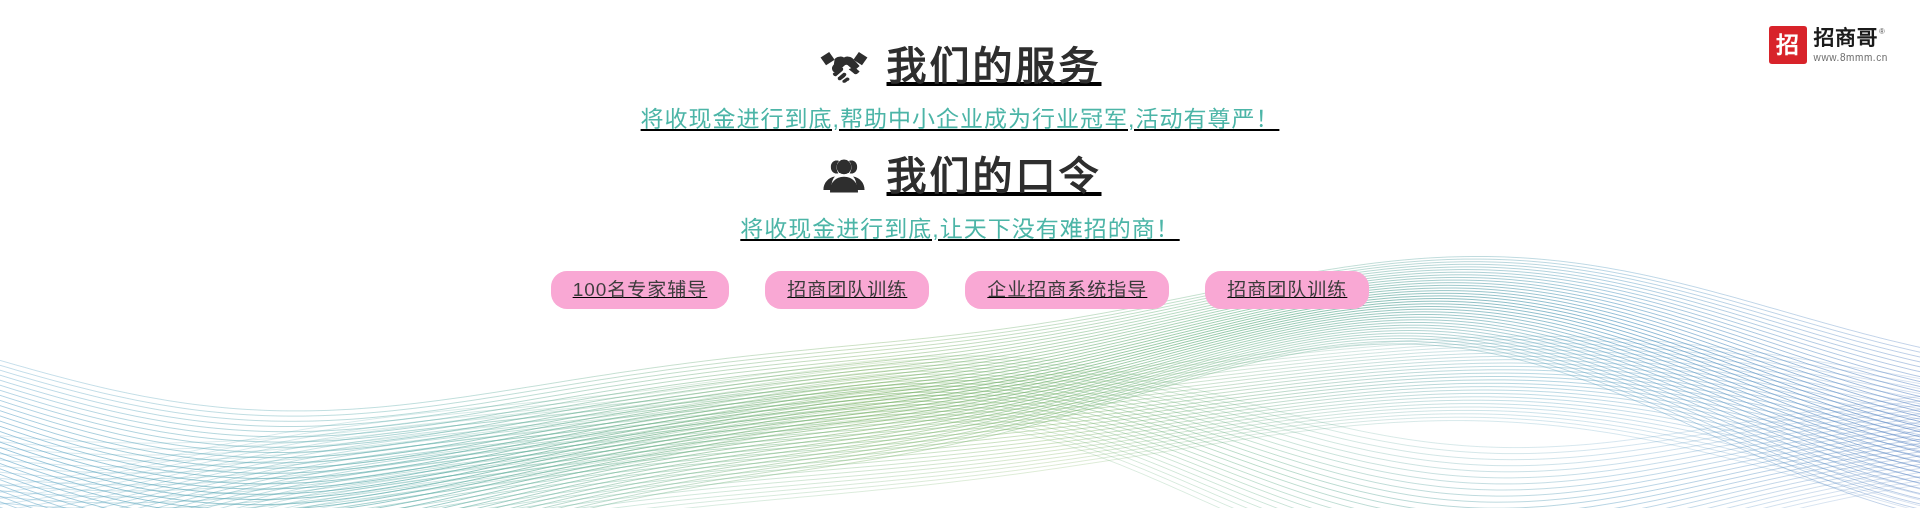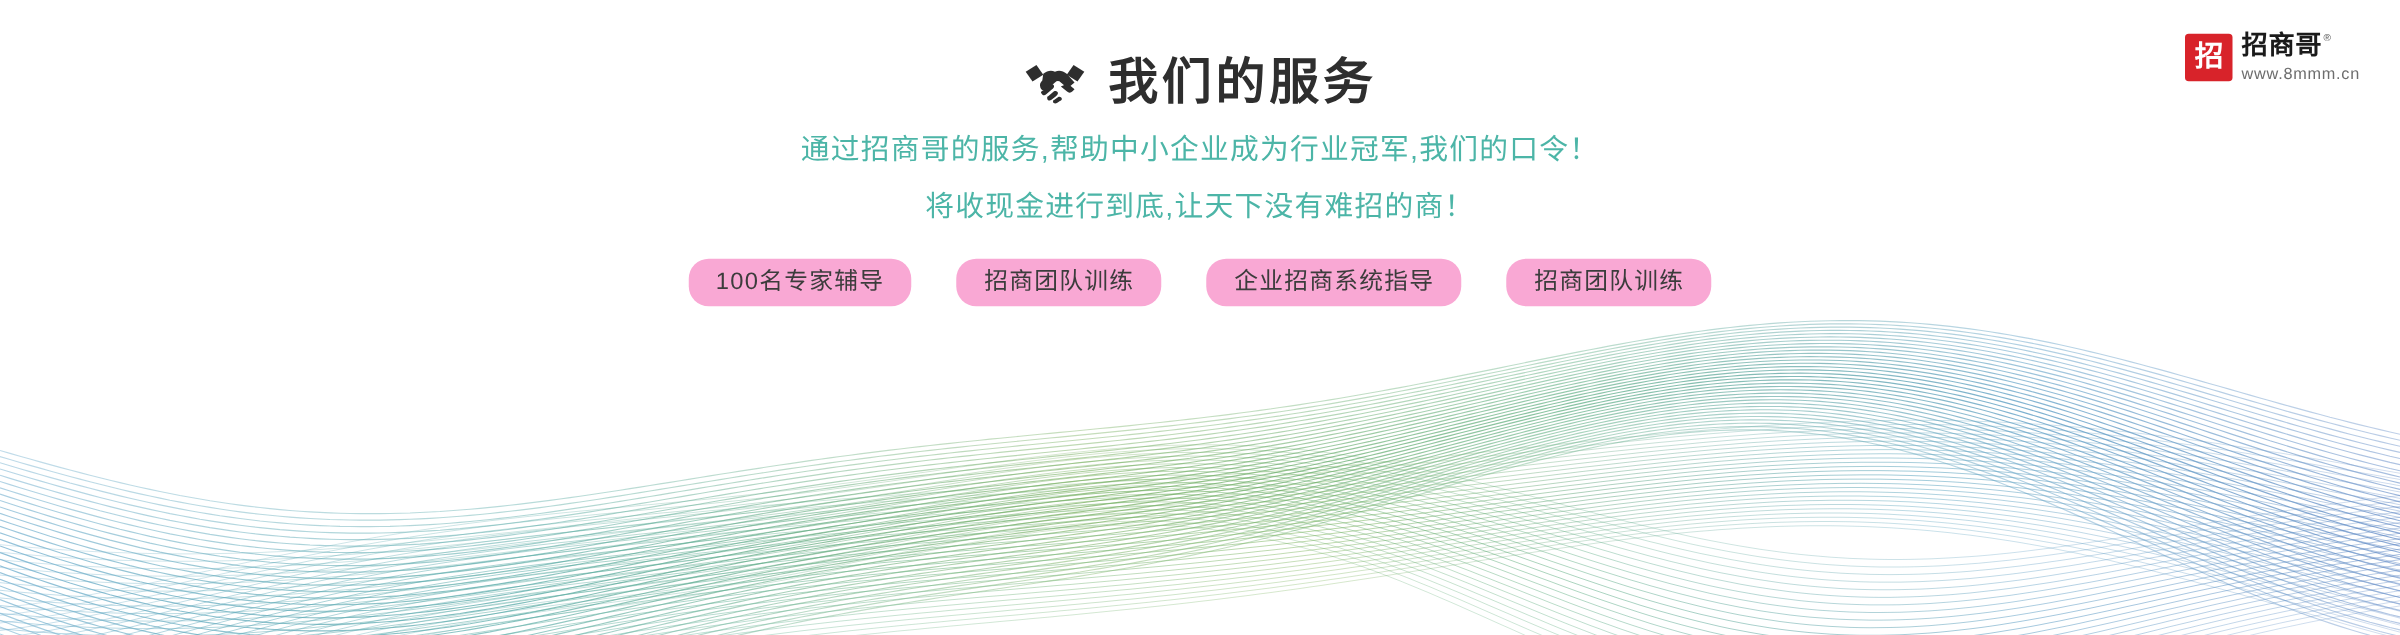--- a/index.html
+++ b/index.html
@@ -66,35 +66,36 @@
     letter-spacing:0.5px;
     line-height:1.05;
   }
   .logo-reg{
     font-size:8px;
     color:#555;
     margin-left:1px;
     margin-top:1px;
   }
   .logo-url{
-    font-size:13px;
+    font-size:10px;
     color:#6d6d6d;
     letter-spacing:0.6px;
     margin-top:4px;
   }
 
   
   .content{
     position:absolute;
     left:0;top:0;
     width:1920px;
     z-index:4;
     display:flex;
     flex-direction:column;
     align-items:center;
+    text-decoration:underline;
   }
 
   .headline{
     display:flex;
     align-items:center;
     justify-content:center;
     gap:18px;
     color:#2e2e2e;
   }
   .headline.first{margin-top:44px;}
@@ -282,22 +283,35 @@
           <path d="M62 13 L51 6 L44 16 L55 23 Z"></path>
           <path d="M20 15 C24 12 28 11 32 13 C36 11 40 12 44 15 L52 24 L45 30 L38 24 C36 22 34 22 32 24 L24 31 C21 33 18 32 17 29 C16 26 17 24 19 22 Z"></path>
           <path d="M20 32 L27 26 C29 25 31 26 31 28 C31 29 30 30 29 31 L23 36 C21 38 19 37 18 35 C17 34 18 33 20 32 Z"></path>
           <path d="M25 38 L31 33 C33 32 35 33 35 35 C35 36 34 37 33 38 L28 42 C26 43 24 42 24 40 C24 39 24 38 25 38 Z"></path>
           <path d="M31 42 L35 39 C37 38 39 39 39 41 C39 42 38 43 37 43 L34 45 C32 46 30 45 30 44 C30 43 30 42 31 42 Z"></path>
           <path d="M38 28 L44 33 C46 35 48 35 50 33 L52 31 L45 25 Z"></path>
         </svg>
       </span>
       <span class="headline-text">我们的服务</span>
     </div>
-    <div class="subline">通过招商哥的服务,帮助中小企业成为行业冠军,我们的口令！</div>
-
+    <div class="subline">将收现金进行到底,帮助中小企业成为行业冠军,活动有尊严！</div>
+
+    <div class="headline second">
+      <span class="headline-icon">
+        <svg width="46" height="40" viewBox="0 0 56 48" xmlns="http://www.w3.org/2000/svg" fill="currentColor">
+          <path d="M12 13 C12 8 15 5 19 5 C20 5 21 5.2 22 5.6 C20 7.6 19 10.4 19 13.5 C19 16.2 19.8 18.6 21.2 20.5 C20.5 20.8 19.8 21 19 21 C15 21 12 17.8 12 13 Z"></path>
+          <path d="M44 13 C44 8 41 5 37 5 C36 5 35 5.2 34 5.6 C36 7.6 37 10.4 37 13.5 C37 16.2 36.2 18.6 34.8 20.5 C35.5 20.8 36.2 21 37 21 C41 21 44 17.8 44 13 Z"></path>
+          <path d="M3 41 C3 32 9 26 17 24.6 C14.4 27.4 13 31 13 35 L13 41 Z"></path>
+          <path d="M53 41 C53 32 47 26 39 24.6 C41.6 27.4 43 31 43 35 L43 41 Z"></path>
+          <circle cx="28" cy="13" r="9"></circle>
+          <path d="M28 25 C38 25 45 32 45 42 L45 44 L11 44 L11 42 C11 32 18 25 28 25 Z"></path>
+        </svg>
+      </span>
+      <span class="headline-text">我们的口令</span>
+    </div>
     <div class="subline">将收现金进行到底,让天下没有难招的商！</div>
 
     <div class="tags">
       <span class="tag">100名专家辅导</span>
       <span class="tag">招商团队训练</span>
       <span class="tag">企业招商系统指导</span>
       <span class="tag">招商团队训练</span>
     </div>
 
   </div>

